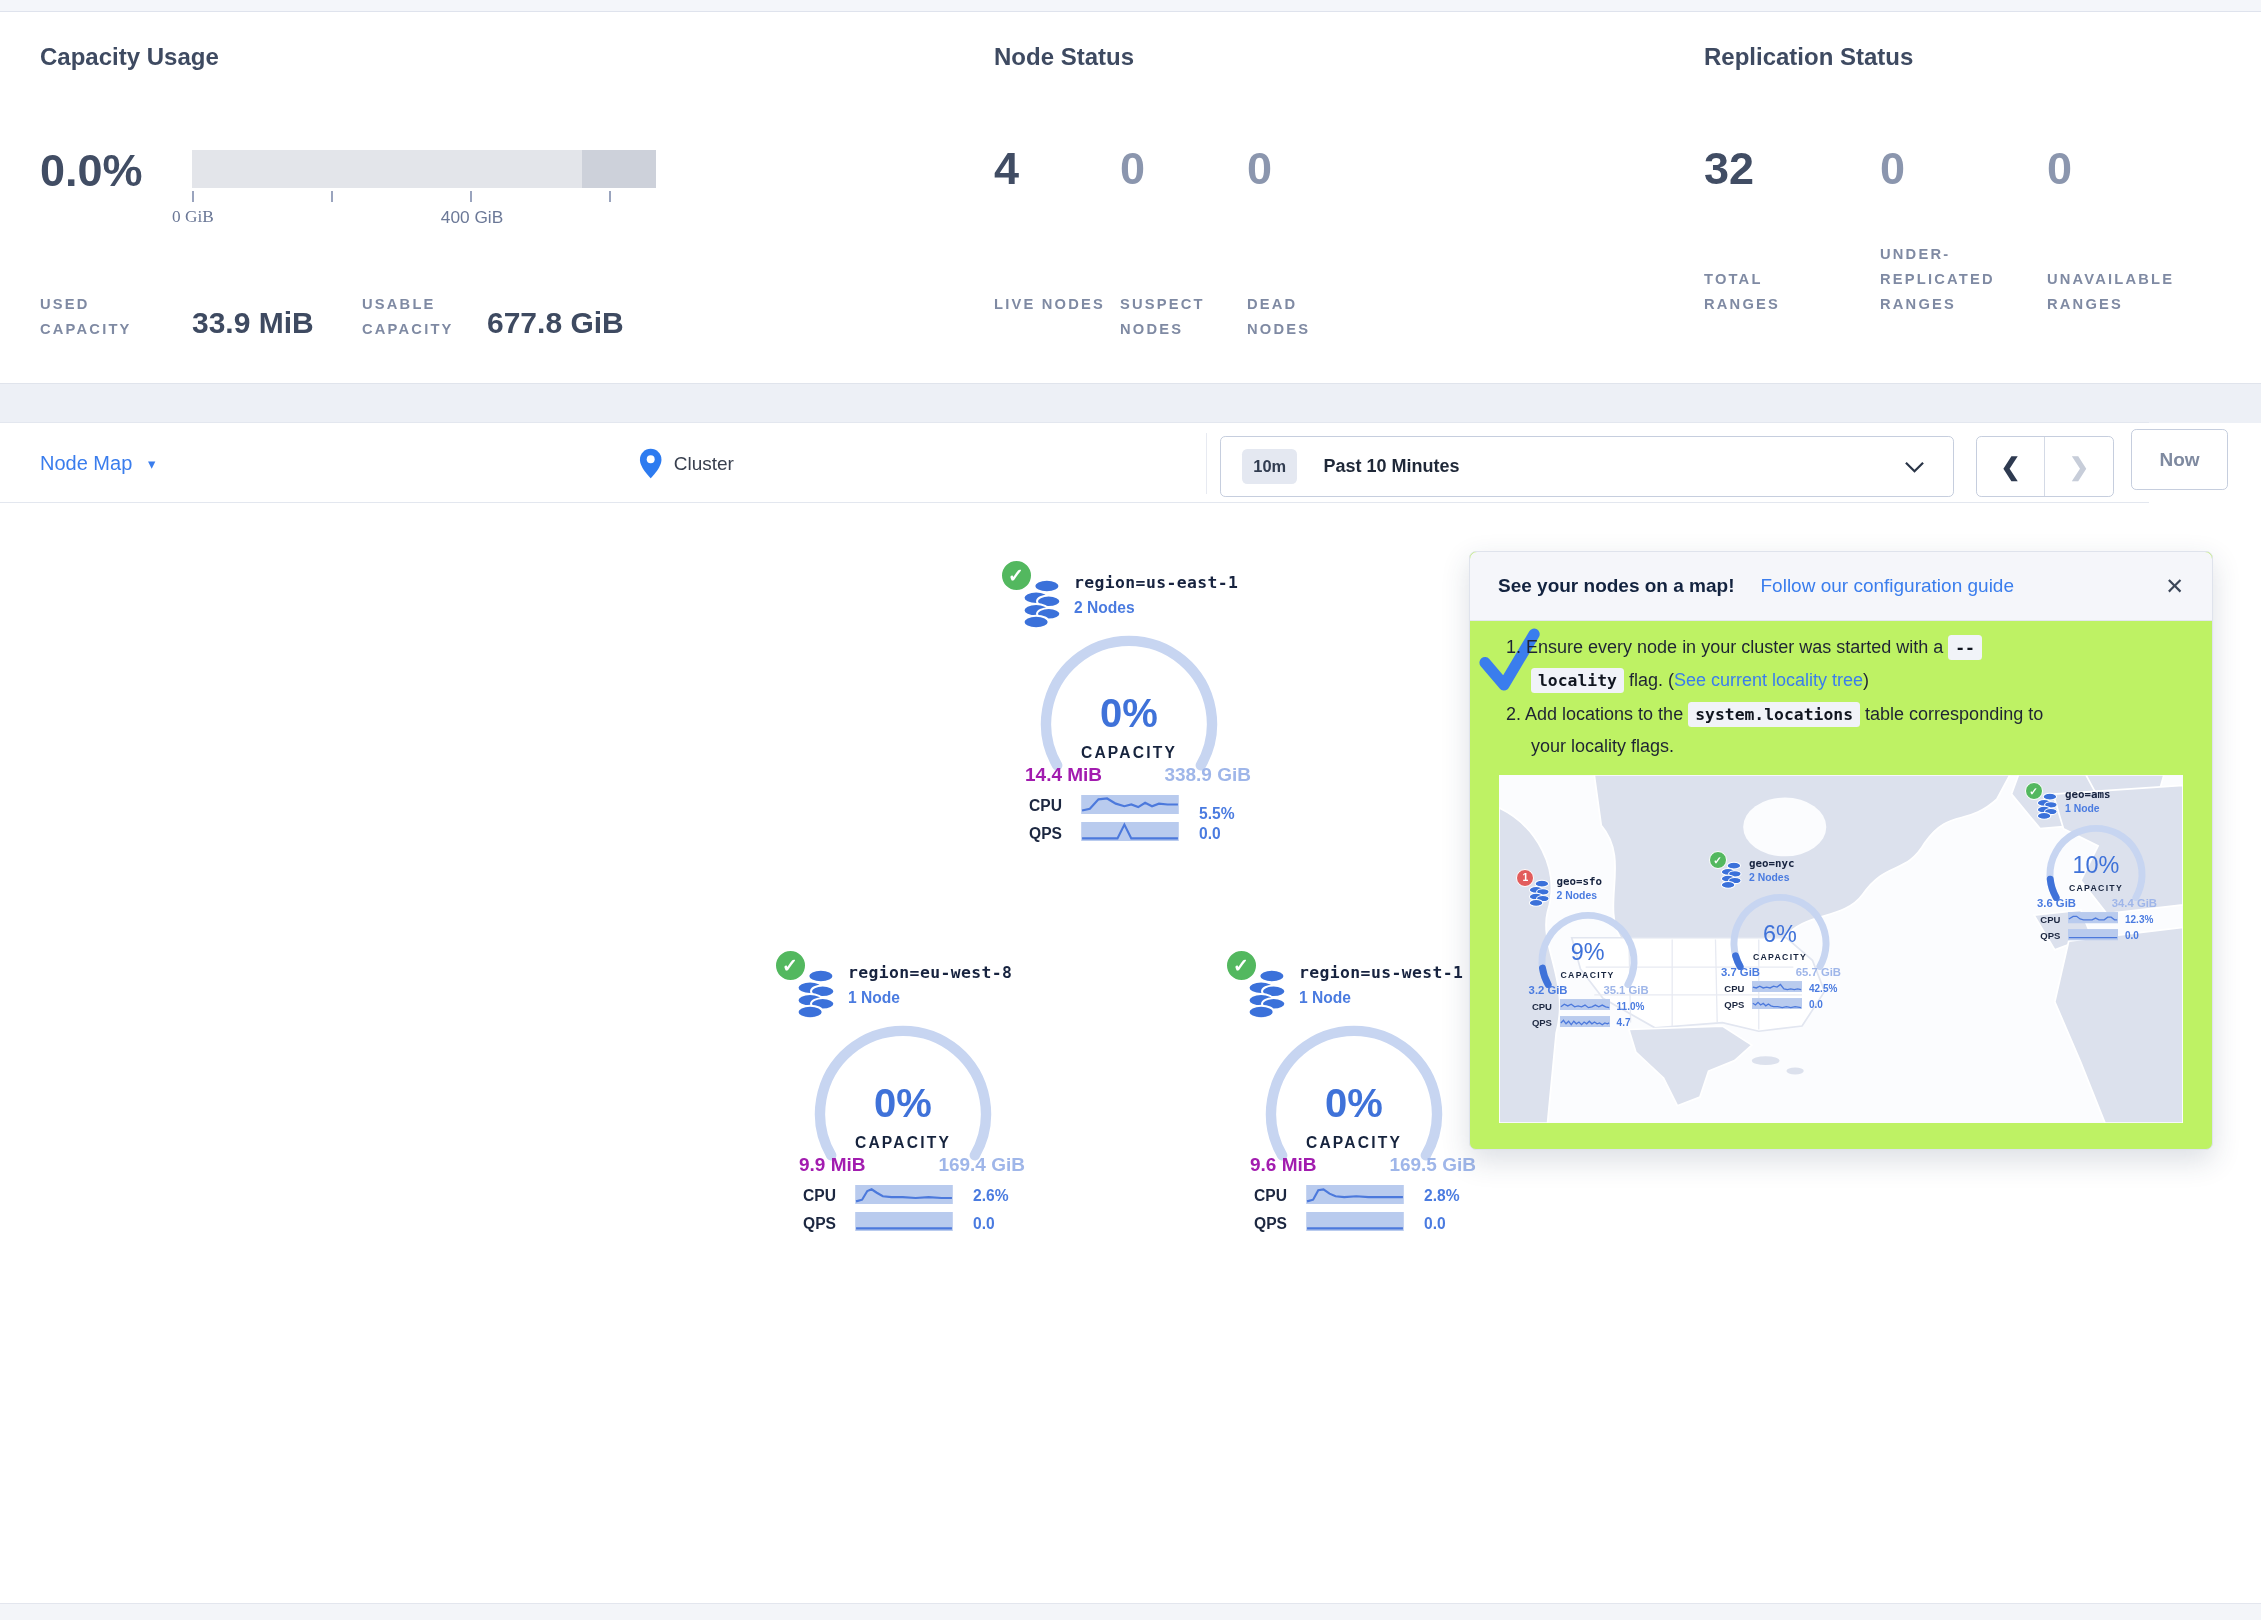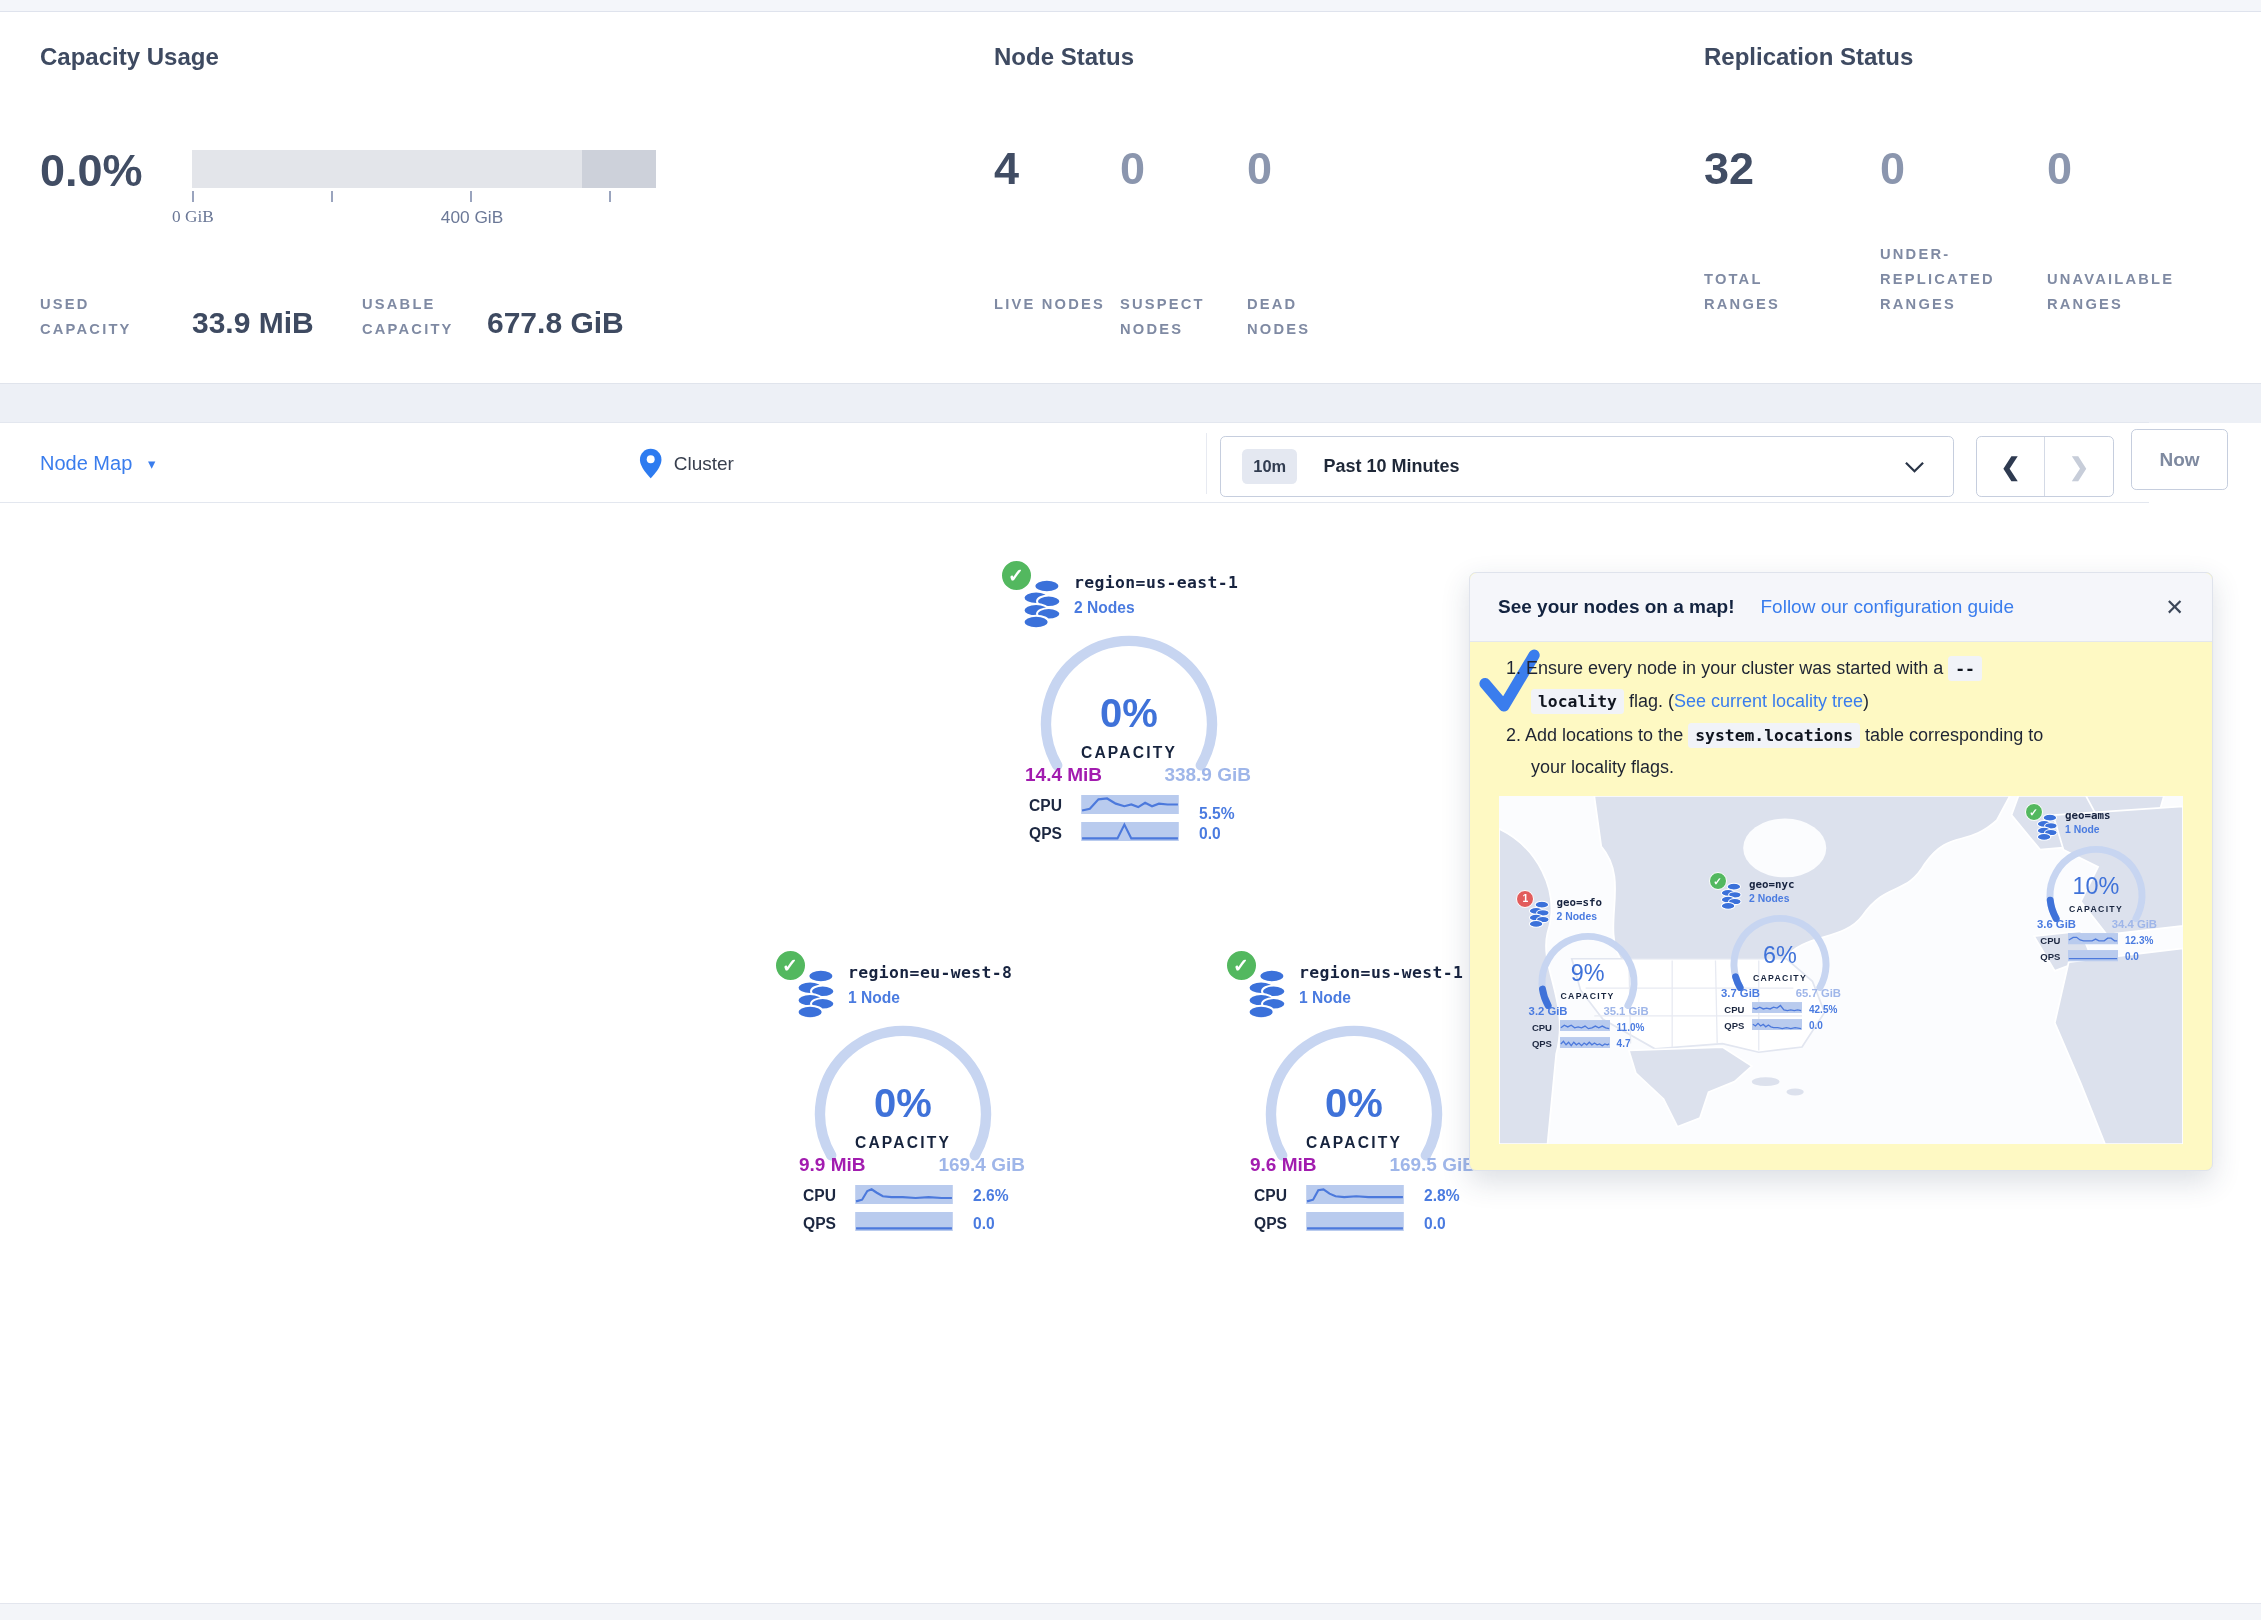--- a/index.html
+++ b/index.html
@@ -52,21 +52,21 @@
   .loc-title { font-family:"DejaVu Sans Mono",monospace; font-size:16.4px; font-weight:700; color:#17233f; letter-spacing:0.4px; }
   .loc-count { font-size:15.6px; font-weight:700; color:#4a7be0; }
   .gauge-pct { left:41px; top:137px; width:184px; text-align:center; font-size:40px; font-weight:700; color:#3f72d9; }
   .gauge-cap { left:41px; top:190px; width:184px; text-align:center; font-size:15.6px; font-weight:700; color:#16233d; letter-spacing:2.2px; }
   .val-used { left:29px; top:210px; font-size:19px; font-weight:600; color:#a21caf; }
   .val-total { left:104px; top:210px; width:151px; text-align:right; font-size:19px; font-weight:600; color:#9fb6e9; }
   .mrow-label { font-size:15.6px; font-weight:700; color:#1c2740; }
   .mrow-val { font-size:15.6px; font-weight:700; color:#4a7be0; }
 
   
-  .popup { left:1469px; top:572px; width:744px; height:599px; background:#fef9c3; border:0.9px solid #dfe3ec; border-radius:7px; box-shadow:0 10.4px 29px rgba(40,55,90,0.16); }
+  .popup { left:1469px; top:551px; width:744px; height:599px; background:#bef264; border:0.9px solid #dfe3ec; border-radius:7px; box-shadow:0 10.4px 29px rgba(40,55,90,0.16); }
   .popup-header { left:0; top:0; width:742px; height:69px; background:#f5f6fa; border-bottom:0.9px solid #e4e7ee; border-radius:7px 7px 0 0; display:flex; align-items:center; padding:0 28px; }
   .popup-title { font-size:19px; font-weight:700; color:#13233f; }
   .popup-link { font-size:19px; color:#3a7ded; margin-left:26px; cursor:pointer; }
   .popup-close { margin-left:auto; font-size:22.5px; color:#3c4759; cursor:pointer; }
   .step-line { position:absolute; font-size:18px; color:#1e2433; white-space:nowrap; }
   .codechip { font-family:"DejaVu Sans Mono",monospace; font-size:16.4px; font-weight:700; color:#10151f; background:#f1f3f8; border-radius:3.5px; padding:2.6px 7px; }
   .steplink { color:#3a7ded; cursor:pointer; }
 
   
   .mini-map { left:29px; top:223px; width:684px; height:348px; background:#fbfcfe; overflow:hidden; }

